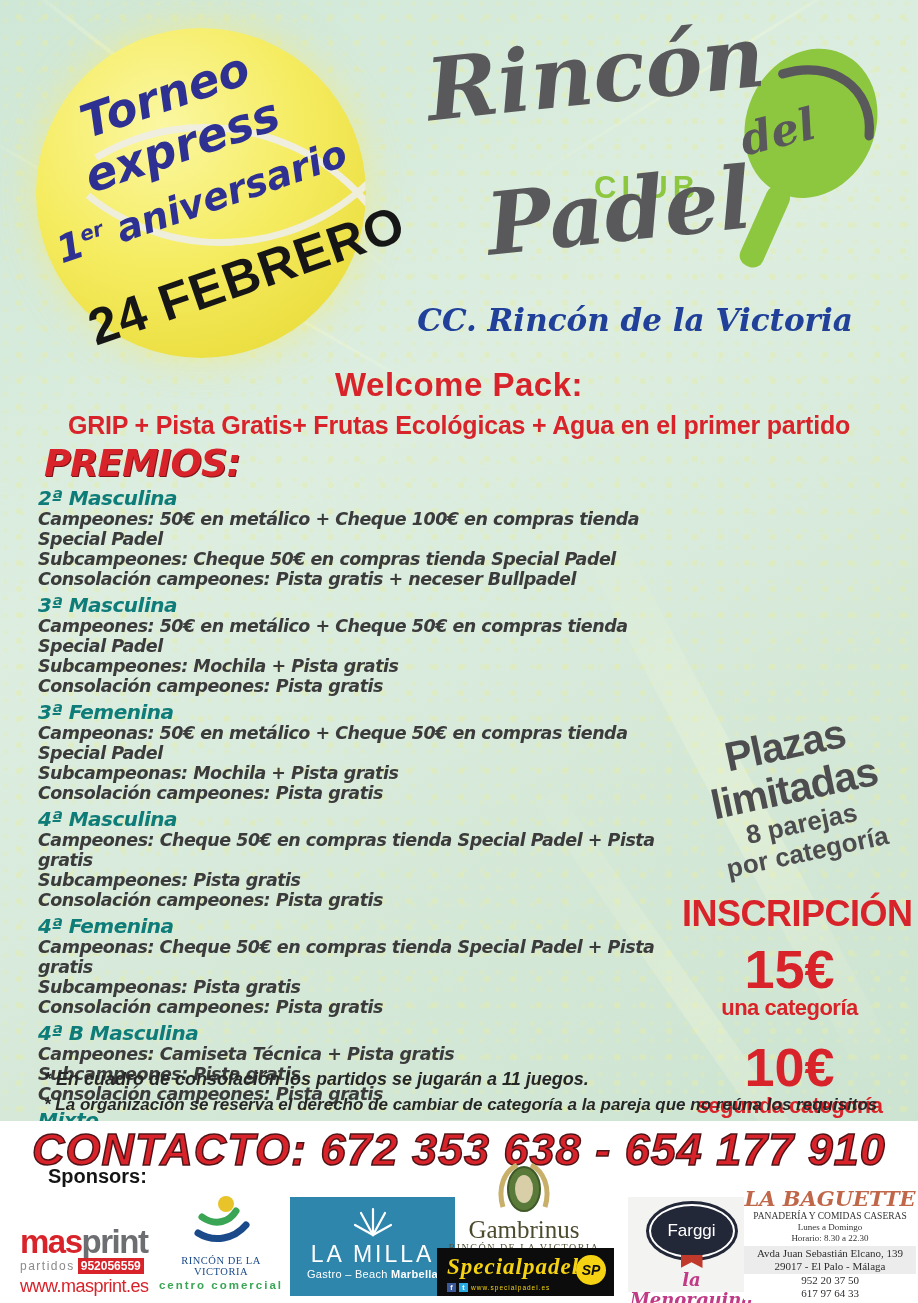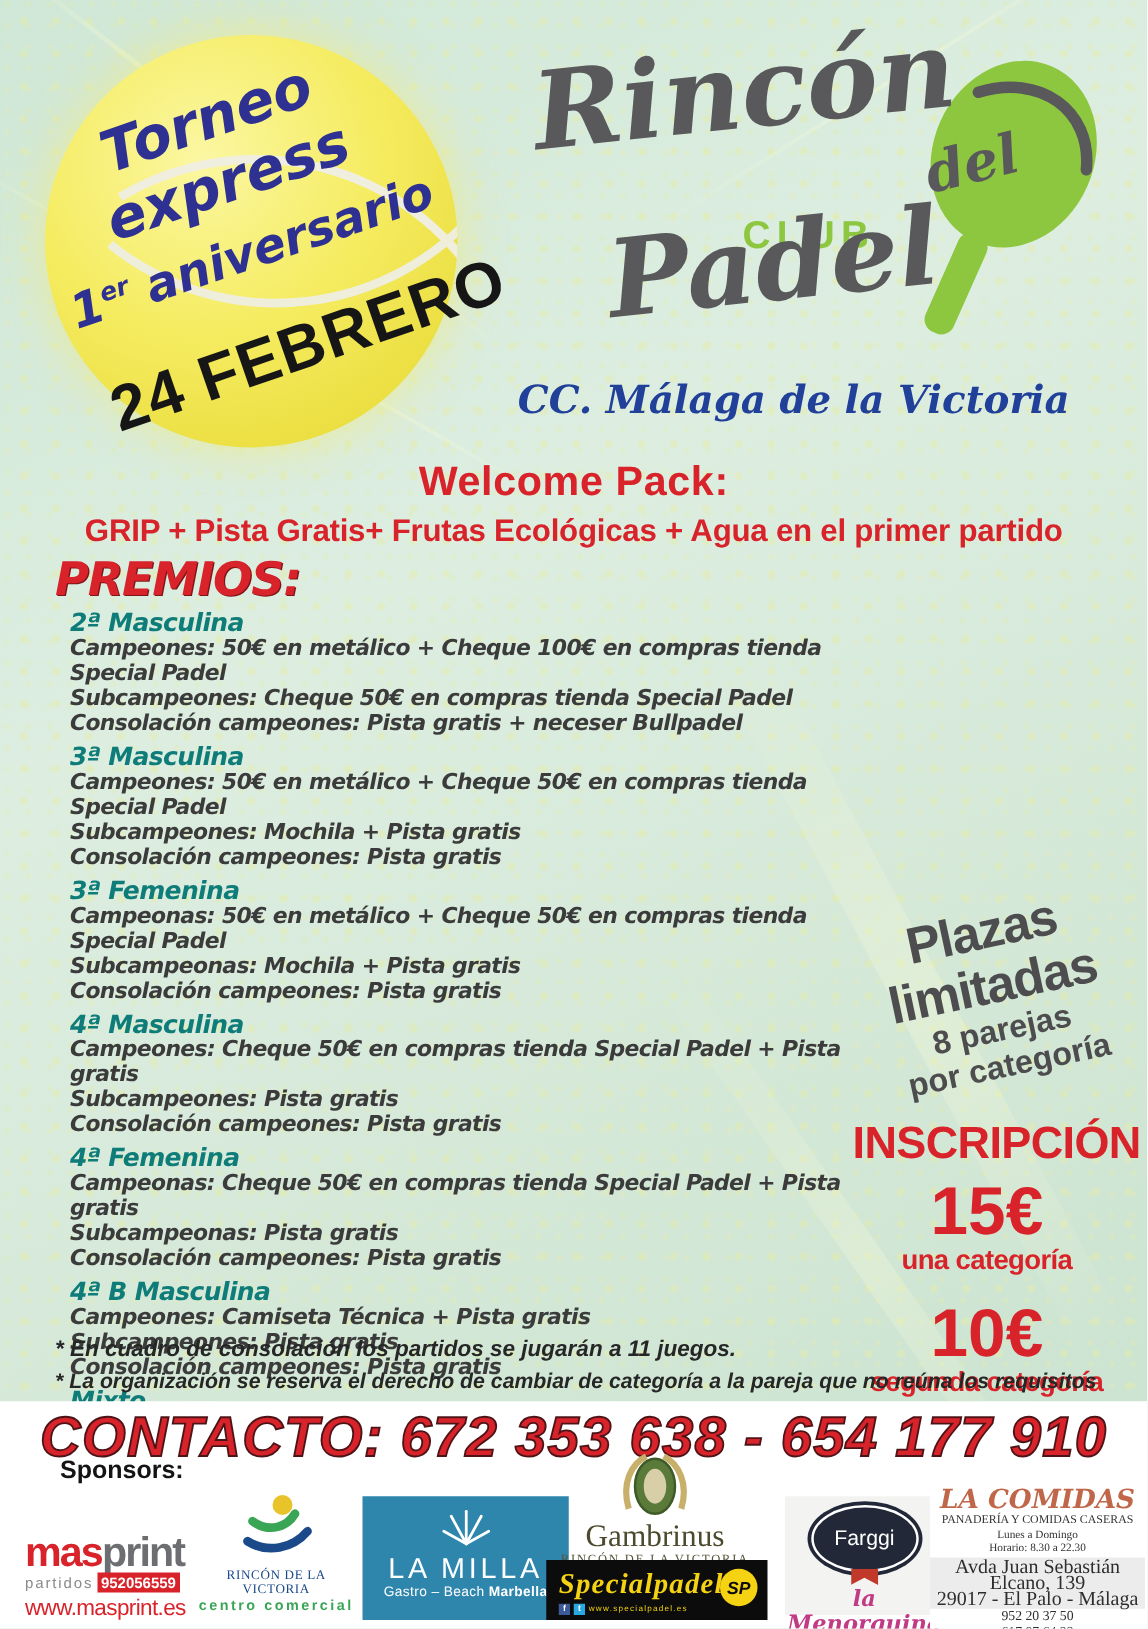--- a/index.html
+++ b/index.html
@@ -57,21 +57,21 @@
     font-family:"DejaVu Serif", serif; font-style:italic; font-weight:bold; font-size:31px; color:#21409a;}
 
   .welcome{ position:absolute; left:0; top:366px; width:918px; text-align:center; color:#d8232a;}
   .welcome-title{ font-size:33px; font-weight:800; letter-spacing:.5px;}
   .welcome-items{ margin-top:7px; font-size:25px; font-weight:800; letter-spacing:-0.2px;}
 
   .premios-title{ position:absolute; left:44px; top:442px; font-family:"DejaVu Sans", sans-serif;
     font-style:italic; font-weight:bold; font-size:37px; color:#d8232a;
     text-shadow:1px 1px 0 #7c1418; letter-spacing:-1px;}
 
-  .categories{ position:absolute; left:56px; top:487px; width:650px;
+  .categories{ position:absolute; left:38px; top:487px; width:650px;
     font-family:"DejaVu Sans", sans-serif; font-style:italic; font-weight:bold; letter-spacing:-0.5px;}
   .cat{ margin-bottom:5px;}
   .cat-name{ font-size:20px; line-height:22px; color:#0e7c78;}
   .cat-line{ font-size:17.5px; line-height:20px; color:#3b3b3c;}
 
   .plazas{ position:absolute; left:688px; top:722px; width:215px; text-align:center;
     transform:rotate(-12deg); color:#4d4d4f; font-weight:800;}
   .plazas-big{ font-size:41px; line-height:44px; letter-spacing:-1px;}
   .plazas-small{ font-size:26px; line-height:29px;}
 
@@ -140,21 +140,21 @@
   .fg-meno{ display:inline-block; margin-top:2px; font-family:"DejaVu Serif", serif; font-style:italic;
     font-weight:bold; font-size:18px; color:#c13a86; border-bottom:2px solid #c13a86; line-height:20px;}
 
   
   .labaguette{ left:744px; top:66px; width:172px; text-align:center; background:#fff;}
   .lb-title{ font-family:"DejaVu Serif", serif; font-style:italic; font-weight:bold; font-size:21px;
     color:#c0674a; line-height:24px;}
   .lb-sub{ font-family:"Liberation Serif", serif; font-size:9.5px; color:#333; line-height:11px;}
   .lb-sub2{ font-family:"Liberation Serif", serif; font-size:9px; color:#333; line-height:11px;}
   .lb-addr{ background:#ececec; margin-top:2px; padding:1px 0;}
-  .lb-addr div{ font-family:"Liberation Serif", serif; font-size:16px; color:#2e2e2e; line-height:13px;}
+  .lb-addr div{ font-family:"Liberation Serif", serif; font-size:11px; color:#2e2e2e; line-height:13px;}
   .lb-tel{ font-family:"Liberation Serif", serif; font-size:11px; color:#2e2e2e; line-height:13px;}
 </style>
 </head>
 <body>
 
 <div class="poster">
   <div class="streak st1"></div>
   <div class="streak st2"></div>
   <div class="streak st3"></div>
   <div class="streak st4"></div>
@@ -175,21 +175,21 @@
     <svg class="racket" viewBox="0 0 100 160" xmlns="http://www.w3.org/2000/svg">
       <ellipse cx="50" cy="52" rx="42" ry="50" fill="#8dc63f"></ellipse>
       <rect x="42" y="98" width="16" height="56" rx="7" fill="#8dc63f"></rect>
       <path d="M20 30 C 45 8, 78 14, 88 44" fill="none" stroke="#59595c" stroke-width="6" stroke-linecap="round"></path>
     </svg>
     <div class="logo-rincon">Rincón</div>
     <div class="logo-del">del</div>
     <div class="logo-club">CLUB</div>
     <div class="logo-padel">Padel</div>
   </div>
-  <div class="venue">CC. Málaga de la Victoria</div>
+  <div class="venue">CC. Rincón de la Victoria</div>
 
   <div class="welcome">
     <div class="welcome-title">Welcome Pack:</div>
     <div class="welcome-items">GRIP + Pista Gratis+ Frutas Ecológicas + Agua en el primer partido</div>
   </div>
 
   <div class="premios-title">PREMIOS:</div>
   <div class="categories">
     <div class="cat">
       <div class="cat-name">2ª Masculina</div>
@@ -316,21 +316,21 @@
 
     <div class="sp farggi">
       <div class="fg-oval">
         <div class="fg-name">Farggi</div>
       </div>
       <div class="fg-ribbon"></div>
       <div class="fg-meno">la Menorquina</div>
     </div>
 
     <div class="sp labaguette">
-      <div class="lb-title">LA COMIDAS</div>
+      <div class="lb-title">LA BAGUETTE</div>
       <div class="lb-sub">PANADERÍA Y COMIDAS CASERAS</div>
       <div class="lb-sub2">Lunes a Domingo</div>
       <div class="lb-sub2">Horario: 8.30 a 22.30</div>
       <div class="lb-addr">
         <div>Avda Juan Sebastián Elcano, 139</div>
         <div>29017 - El Palo - Málaga</div>
       </div>
       <div class="lb-tel">952 20 37 50</div>
       <div class="lb-tel">617 97 64 33</div>
     </div>

